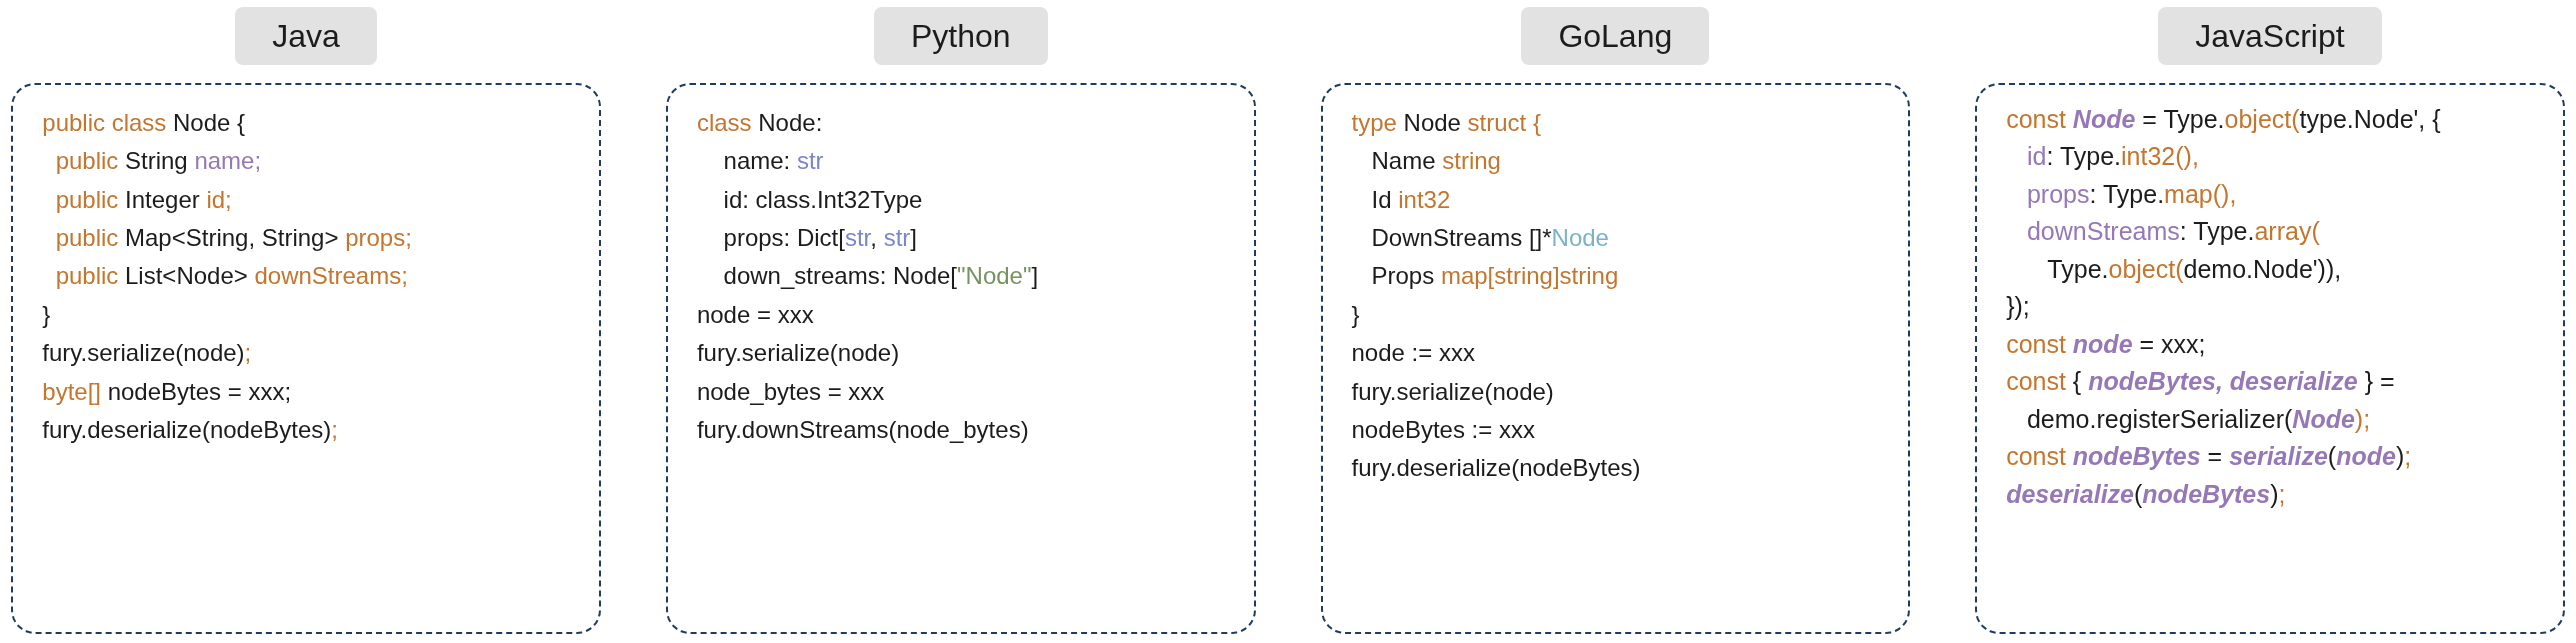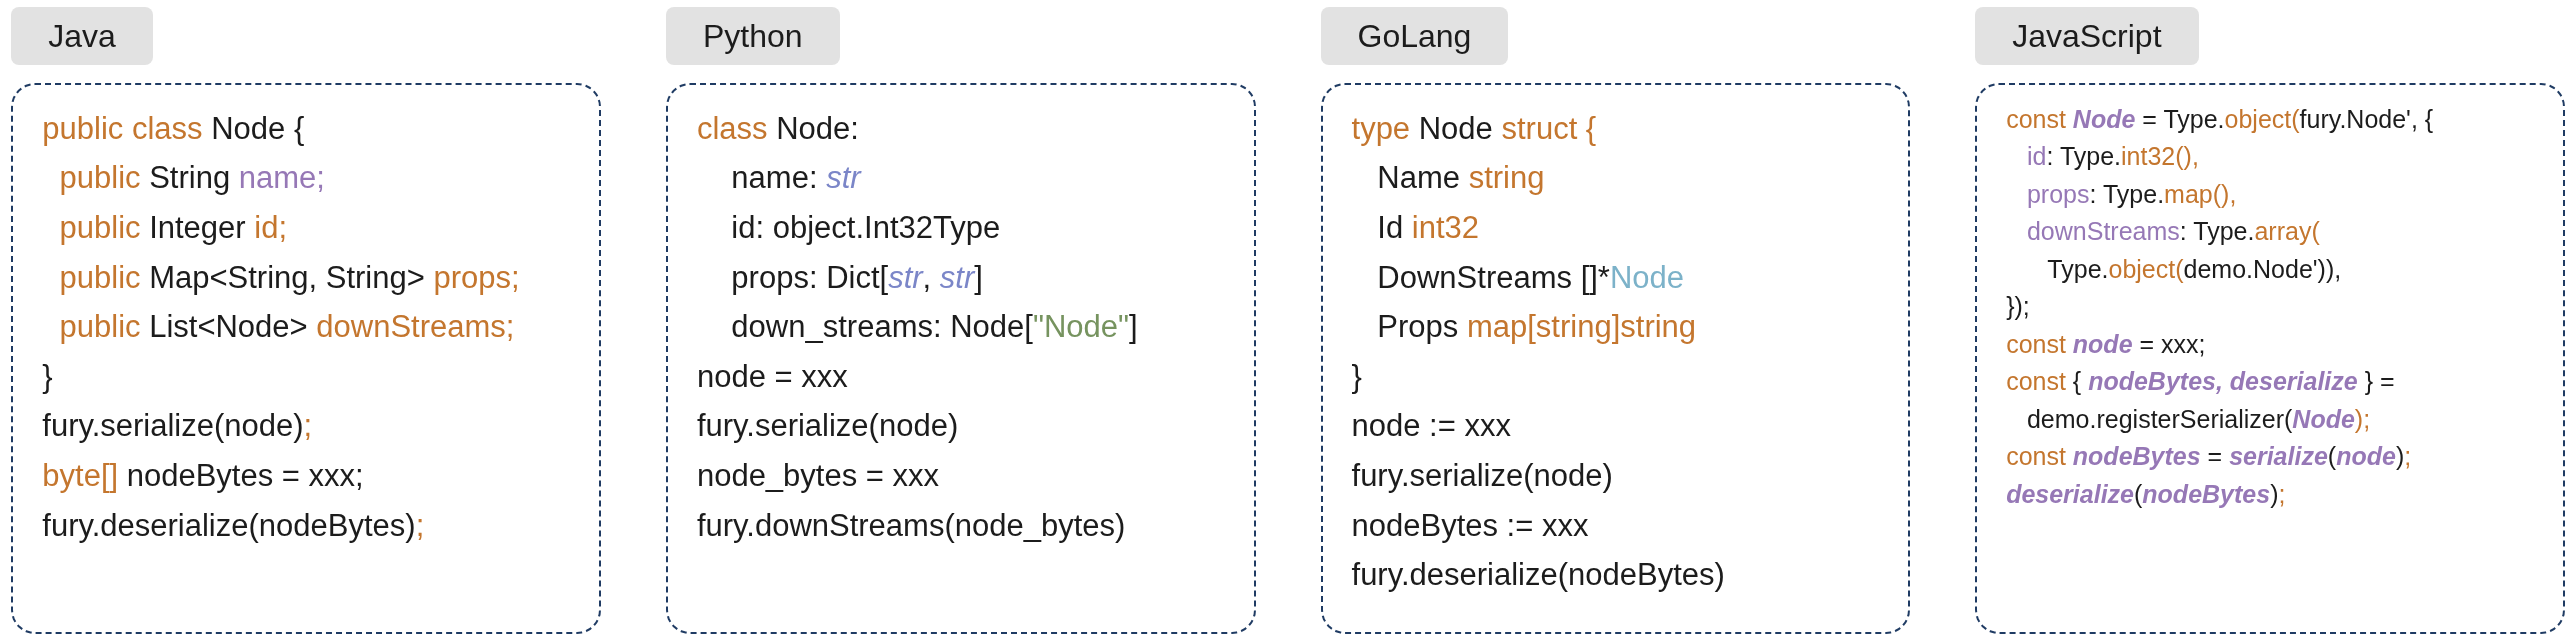--- a/index.html
+++ b/index.html
@@ -24,54 +24,54 @@
   .wrap {
     display: flex;
     gap: 65px;
     padding: 6.5px 11.3px 9.7px;
     height: 100%;
   }
   .col {
     flex: 1;
     display: flex;
     flex-direction: column;
-    align-items: flex-start;
+    align-items: center;
     min-width: 0;
   }
   .pill {
     background: var(--pill_bg);
     color: var(--plain);
     font-size: 32px;
     line-height: 1;
     padding: 13px 37px;
     border-radius: 8px;
     margin-bottom: 18px;
     white-space: nowrap;
   }
   .codebox {
     align-self: stretch;
     flex: 1;
     border: 2.4px dashed var(--panel_border);
     border-radius: 24px;
     padding: 19.4px 29px;
-    font-size: 31px;
+    font-size: 24px;
     line-height: 1.6;
     color: var(--plain);
     overflow: hidden;
   }
   .col-js .codebox {
     font-size: 25px;
     line-height: 1.5;
     padding-top: 16px;
   }
   .code-line { white-space: pre; }
   .tok-k  { color: var(--keyword); }
   .tok-p  { color: var(--plain); }
   .tok-id { color: var(--identifier); }
-  .tok-t  { color: var(--type_blue); font-style: italic; }
+  .tok-t  { color: var(--type_blue); }
   .tok-s  { color: var(--string_green); }
   .tok-g  { color: var(--go_type); }
   .tok-b  { color: var(--identifier); font-weight: bold; font-style: italic; }
 </style>
 </head>
 <body>
 
 <div class="wrap">
 
   <section class="col col-java">
@@ -87,21 +87,21 @@
         <div class="code-line"><span class="tok-k">byte[] </span><span class="tok-p">nodeBytes = xxx;</span></div>
         <div class="code-line"><span class="tok-p">fury.deserialize(nodeBytes)</span><span class="tok-k">;</span></div>
       </div>
   </section>
 
   <section class="col col-python">
     <div class="pill">Python</div>
     <div class="codebox">
         <div class="code-line"><span class="tok-k">class </span><span class="tok-p">Node:</span></div>
         <div class="code-line"><span class="tok-p">    name: </span><span class="tok-t">str</span></div>
-        <div class="code-line"><span class="tok-p">    id: object.Int32Type</span></div>
+        <div class="code-line"><span class="tok-p">    id: class.Int32Type</span></div>
         <div class="code-line"><span class="tok-p">    props: Dict[</span><span class="tok-t">str</span><span class="tok-p">, </span><span class="tok-t">str</span><span class="tok-p">]</span></div>
         <div class="code-line"><span class="tok-p">    down_streams: Node[</span><span class="tok-s">"Node"</span><span class="tok-p">]</span></div>
         <div class="code-line"><span class="tok-p">node = xxx</span></div>
         <div class="code-line"><span class="tok-p">fury.serialize(node)</span></div>
         <div class="code-line"><span class="tok-p">node_bytes = xxx</span></div>
         <div class="code-line"><span class="tok-p">fury.downStreams(node_bytes)</span></div>
       </div>
   </section>
 
   <section class="col col-golang">
@@ -116,21 +116,21 @@
         <div class="code-line"><span class="tok-p">node := xxx</span></div>
         <div class="code-line"><span class="tok-p">fury.serialize(node)</span></div>
         <div class="code-line"><span class="tok-p">nodeBytes := xxx</span></div>
         <div class="code-line"><span class="tok-p">fury.deserialize(nodeBytes)</span></div>
       </div>
   </section>
 
   <section class="col col-js">
     <div class="pill">JavaScript</div>
     <div class="codebox">
-        <div class="code-line"><span class="tok-k">const </span><span class="tok-b">Node </span><span class="tok-p">= Type.</span><span class="tok-k">object(</span><span class="tok-p">fury.Node', {</span></div>
+        <div class="code-line"><span class="tok-k">const </span><span class="tok-b">Node </span><span class="tok-p">= Type.</span><span class="tok-k">object(</span><span class="tok-p">type.Node', {</span></div>
         <div class="code-line"><span class="tok-p">   </span><span class="tok-id">id</span><span class="tok-p">: Type.</span><span class="tok-k">int32(),</span></div>
         <div class="code-line"><span class="tok-p">   </span><span class="tok-id">props</span><span class="tok-p">: Type.</span><span class="tok-k">map(),</span></div>
         <div class="code-line"><span class="tok-p">   </span><span class="tok-id">downStreams</span><span class="tok-p">: Type.</span><span class="tok-k">array(</span></div>
         <div class="code-line"><span class="tok-p">      Type.</span><span class="tok-k">object(</span><span class="tok-p">demo.Node')),</span></div>
         <div class="code-line"><span class="tok-p">});</span></div>
         <div class="code-line"><span class="tok-k">const </span><span class="tok-b">node </span><span class="tok-p">= xxx;</span></div>
         <div class="code-line"><span class="tok-k">const </span><span class="tok-p">{ </span><span class="tok-b">nodeBytes, deserialize</span><span class="tok-p"> } =</span></div>
         <div class="code-line"><span class="tok-p">   demo.registerSerializer(</span><span class="tok-b">Node</span><span class="tok-k">);</span></div>
         <div class="code-line"><span class="tok-k">const </span><span class="tok-b">nodeBytes </span><span class="tok-p">= </span><span class="tok-b">serialize</span><span class="tok-p">(</span><span class="tok-b">node</span><span class="tok-p">)</span><span class="tok-k">;</span></div>
         <div class="code-line"><span class="tok-b">deserialize</span><span class="tok-p">(</span><span class="tok-b">nodeBytes</span><span class="tok-p">)</span><span class="tok-k">;</span></div>

